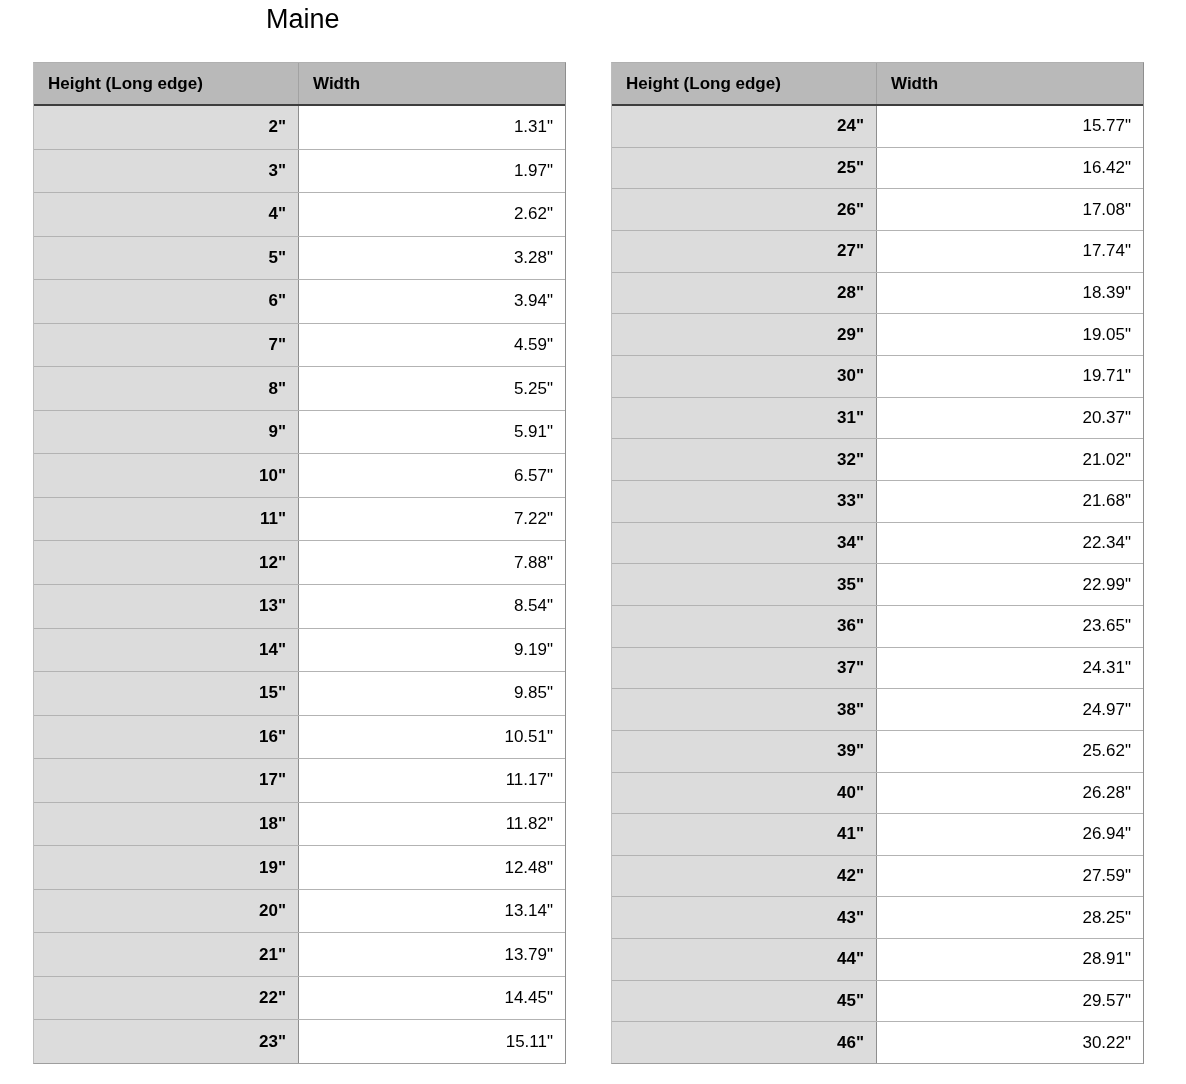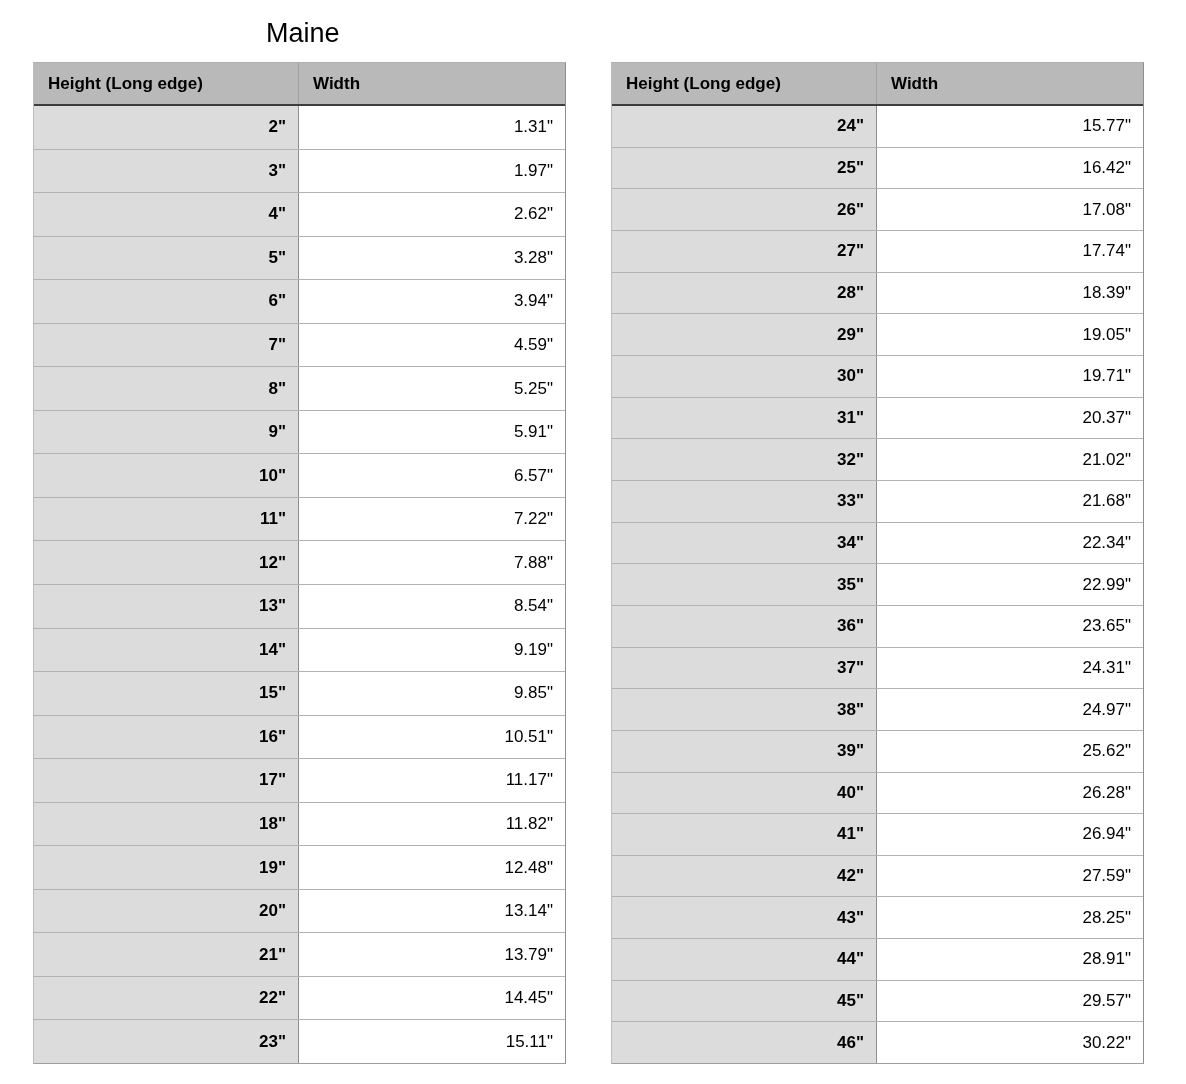--- a/index.html
+++ b/index.html
@@ -12,21 +12,21 @@
   .page {
     position: relative;
     width: 1186px;
     height: 1084px;
     background: #ffffff;
     overflow: hidden;
   }
   .title {
     position: absolute;
     left: 266px;
-    top: 18px;
+    top: 4px;
     font-size: 27px;
     line-height: 30px;
     font-weight: 400;
     color: #000000;
   }
   .size-table {
     position: absolute;
     top: 62px;
     width: 533px;
     box-sizing: border-box;

